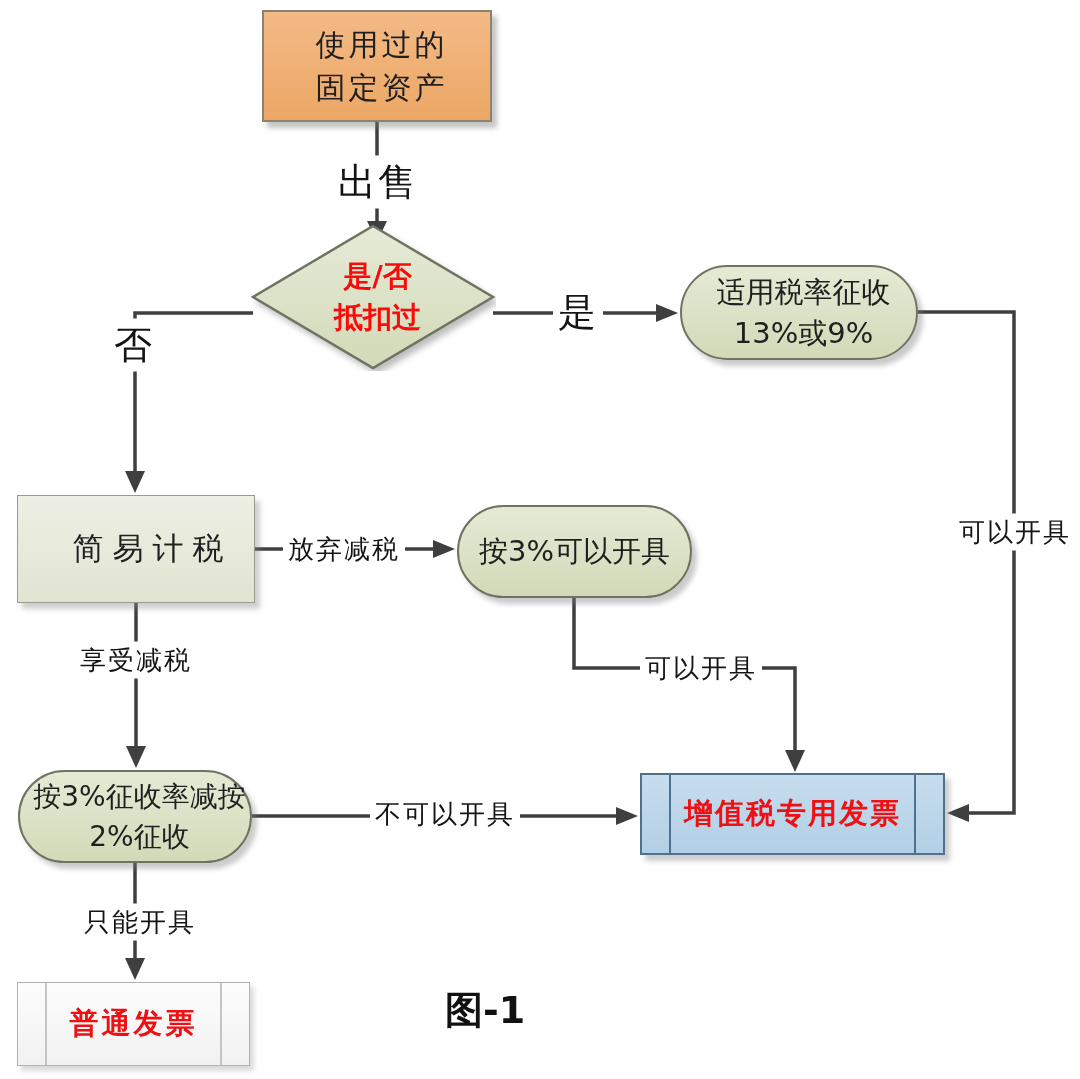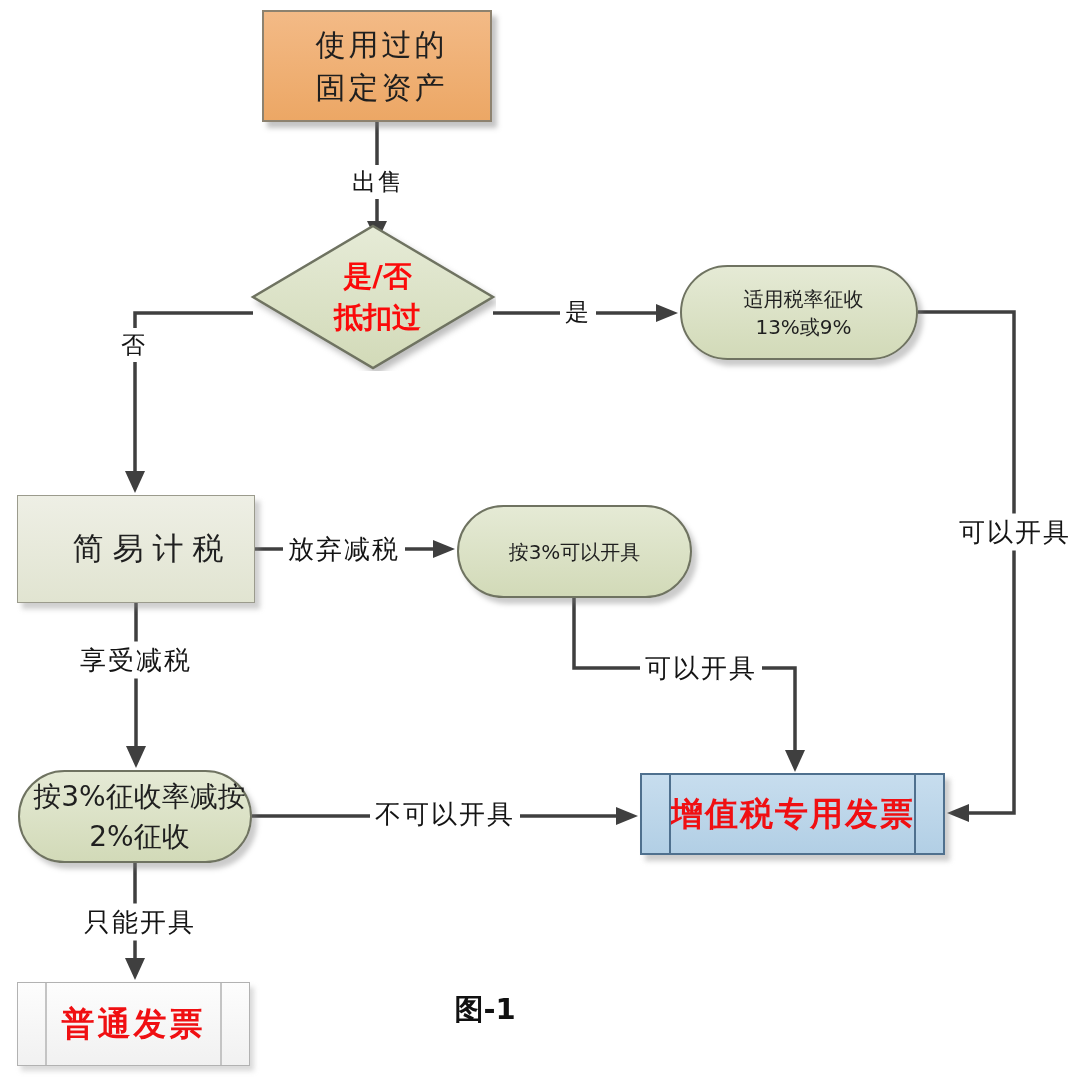--- a/index.html
+++ b/index.html
@@ -19,34 +19,34 @@
     left:262px;top:10px;width:230px;height:112px;
     background:linear-gradient(180deg,#f3ba86 0%,#eca765 100%);
     border:2px solid #8d826f;
     box-shadow:5px 6px 5px rgba(125,125,125,0.45);
     font-size:30px;line-height:1.45;letter-spacing:3px;
   }
   .stadium{
     background:linear-gradient(180deg,#e5ead5 0%,#d2dab8 100%);
     border:2.5px solid #6f7361;
     box-shadow:5px 6px 5px rgba(125,125,125,0.40);
-    font-size:20px;line-height:1.4;
+    font-size:29px;line-height:1.4;
   }
   .stadium-a{left:680px;top:265px;width:238px;height:95px;border-radius:48px;}
   .stadium-b{left:457px;top:505px;width:235px;height:93px;border-radius:47px;}
   .stadium-c{left:18px;top:770px;width:234px;height:93px;border-radius:47px;font-size:28px;}
   .rect-simple{
     left:17px;top:495px;width:238px;height:108px;
     background:linear-gradient(180deg,#eeefe5 0%,#e1e4d1 100%);
     border:1.5px solid #9b9b8d;
     box-shadow:5px 6px 5px rgba(135,135,135,0.40);
     font-size:31px;letter-spacing:9px;text-indent:9px;padding-left:24px;
   }
   .predef{
-    font-weight:bold;font-size:33px;color:#f00f12;
+    font-weight:bold;font-size:29px;color:#f00f12;
   }
   .predef .bar{position:absolute;top:0;bottom:0;width:2px;}
   .predef-blue{
     left:640px;top:773px;width:305px;height:82px;
     background:linear-gradient(180deg,#c7ddee 0%,#b2cfe5 100%);
     border:2px solid #4f708e;
     box-shadow:5px 6px 5px rgba(130,130,130,0.40);
     letter-spacing:2px;
   }
   .predef-blue .bar{background:#4f708e;}
@@ -63,24 +63,24 @@
   .diamond-wrap svg{position:absolute;left:0;top:0;}
   .diamond-label{
     position:relative;z-index:2;color:#fb0a0a;font-weight:bold;
     font-size:29px;line-height:1.4;text-align:center;
   }
   .edge-label{
     position:absolute;z-index:3;transform:translate(-50%,-50%);
     background:#ffffff;padding:1px 5px;font-size:26px;color:#141414;
     white-space:nowrap;letter-spacing:2px;
   }
-  .edge-label.big{font-size:24px;}
+  .edge-label.big{font-size:38px;}
   .caption{
     position:absolute;z-index:3;left:485px;top:1010px;transform:translate(-50%,-50%);
-    font-size:29px;font-weight:bold;color:#111;
+    font-size:38px;font-weight:bold;color:#111;
   }
 </style>
 </head>
 <body>
 
 <div class="canvas">
 
   <svg class="wires" width="1080" height="1079" viewBox="0 0 1080 1079">
     <g stroke="#3f3f3f" stroke-width="3.5" fill="none">
       <path d="M377,122 V228"></path>

